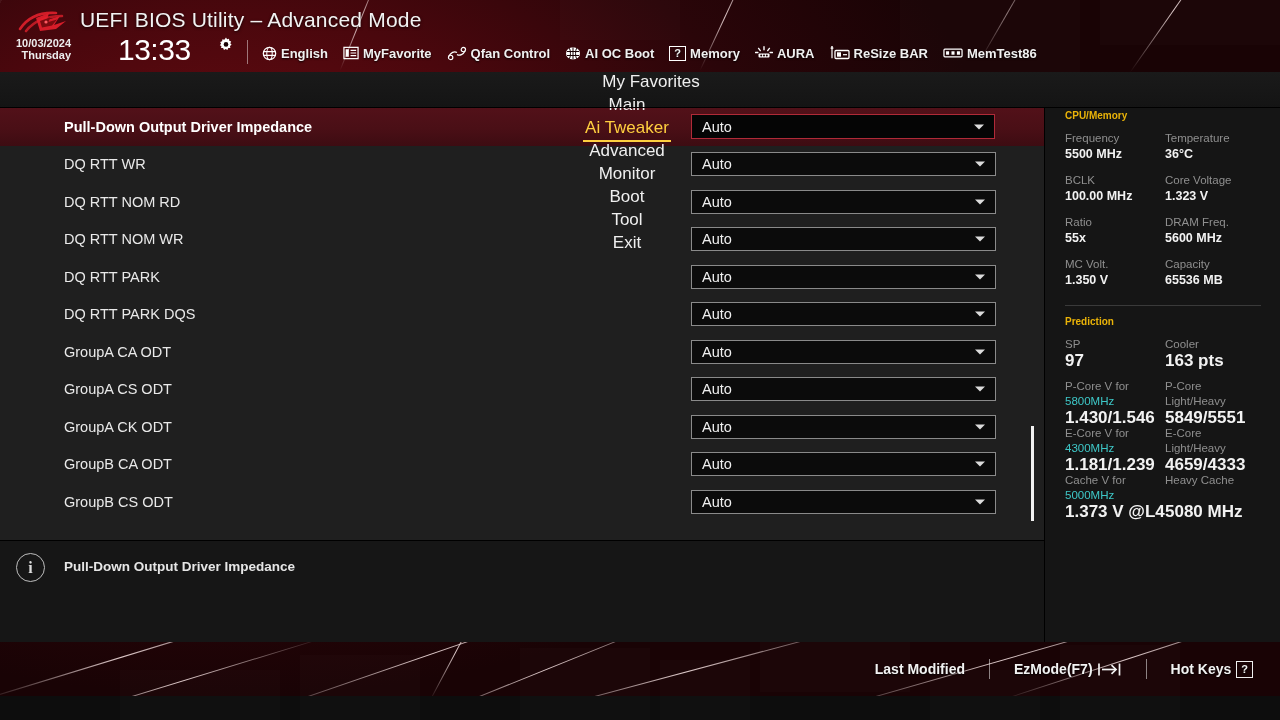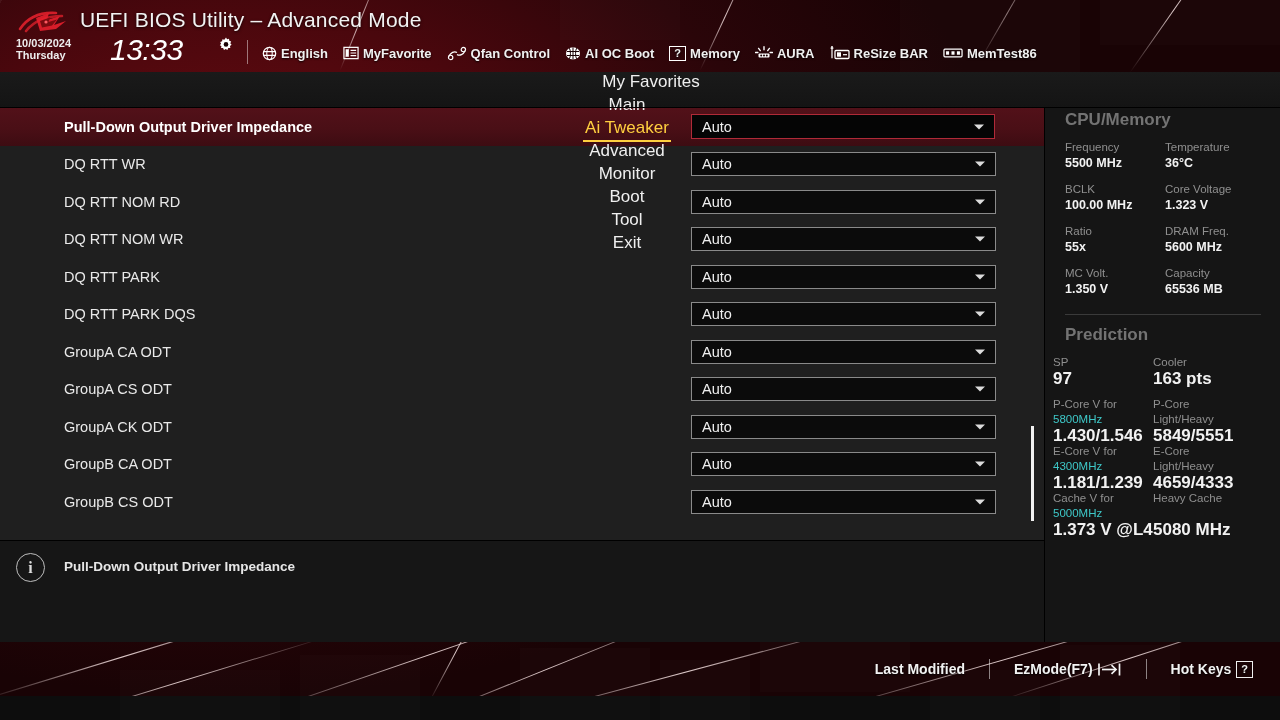--- a/index.html
+++ b/index.html
@@ -34,26 +34,26 @@
   .header{ position:absolute; left:0; top:0; width:1280px; height:72px; z-index:5; }
   .rog-logo{
     position:absolute; left:16px; top:9px; width:56px; height:26px;
   }
   .title{
     position:absolute; left:80px; top:8px;
     font-size:21px; font-weight:400; color:#f2f2f2;
     letter-spacing:.2px;
     text-shadow:0 1px 3px rgba(0,0,0,.8);
   }
-  .datewrap{ position:absolute; left:16px; top:38px; line-height:11.5px; }
+  .datewrap{ position:absolute; left:16px; top:38px; line-height:11.5px;text-align:right; }
   .datewrap .d1{ font-size:11px; font-weight:700; color:#ededed; display:block; }
   .datewrap .d2{ font-size:11px; font-weight:700; color:#ededed; display:block; }
   .clock{
-    position:absolute; left:110px; top:33px;
-    font-size:30px; font-weight:400; color:#fff; letter-spacing:-.5px;font-style:italic;
+    position:absolute; left:118px; top:33px;
+    font-size:30px; font-weight:400; color:#fff; letter-spacing:-.5px;
   }
   .gear-ico{ position:absolute; left:218px; top:37px; }
   .hdr-div{
     position:absolute; left:247px; top:40px; width:1px; height:24px;
     background:rgba(255,255,255,.45);
   }
   .tools{
     position:absolute; left:262px; top:42px; height:22px;
     display:flex; align-items:center; gap:0px;
   }
@@ -155,29 +155,29 @@
     background:#151515; z-index:4;
     border-left:1px solid #000;
   }
   .hwm-title{
     position:absolute; left:10px; top:10px;
     display:flex; align-items:center; gap:6px;
     font-size:15px; font-weight:400; color:#f0f0f0;
   }
   .hwm-body{ position:absolute; left:0; top:38px; width:236px; }
   .hwm-sec{
-    font-size:17px; font-weight:700; color:#737373; margin:0 0 10px 20px;
+    font-size:10px; font-weight:700; color:#eab308; margin:0 0 10px 20px;
   }
   .hwm-grid{ display:grid; grid-template-columns:100px 1fr; margin:0 0 0 20px; }
   .hwm-k{ font-size:11.5px; color:#8f8f8f; line-height:15px; }
   .hwm-v{ font-size:12.5px; color:#f2f2f2; font-weight:700; line-height:17px; margin-bottom:10px; }
   .hwm-hr{
     height:1px; background:#3a3a3a; margin:6px 20px 10px 20px;
   }
-  .pred-grid{ display:grid; grid-template-columns:100px 1fr; margin:0 0 0 8px; }
+  .pred-grid{ display:grid; grid-template-columns:100px 1fr; margin:0 0 0 20px; }
   .pk{ font-size:11.5px; color:#8f8f8f; line-height:15px; }
   .pk .hz{ color:#3ec8c8; display:block; }
   .pv{ font-size:17px; color:#f2f2f2; font-weight:700; line-height:17px; }
 
   
   .footer{ position:absolute; left:0; top:642px; width:1280px; height:78px; z-index:5;margin-left:19px; }
   .fbtns{
     position:absolute; right:22px; top:17px;
     display:flex; align-items:center; gap:0;
   }

